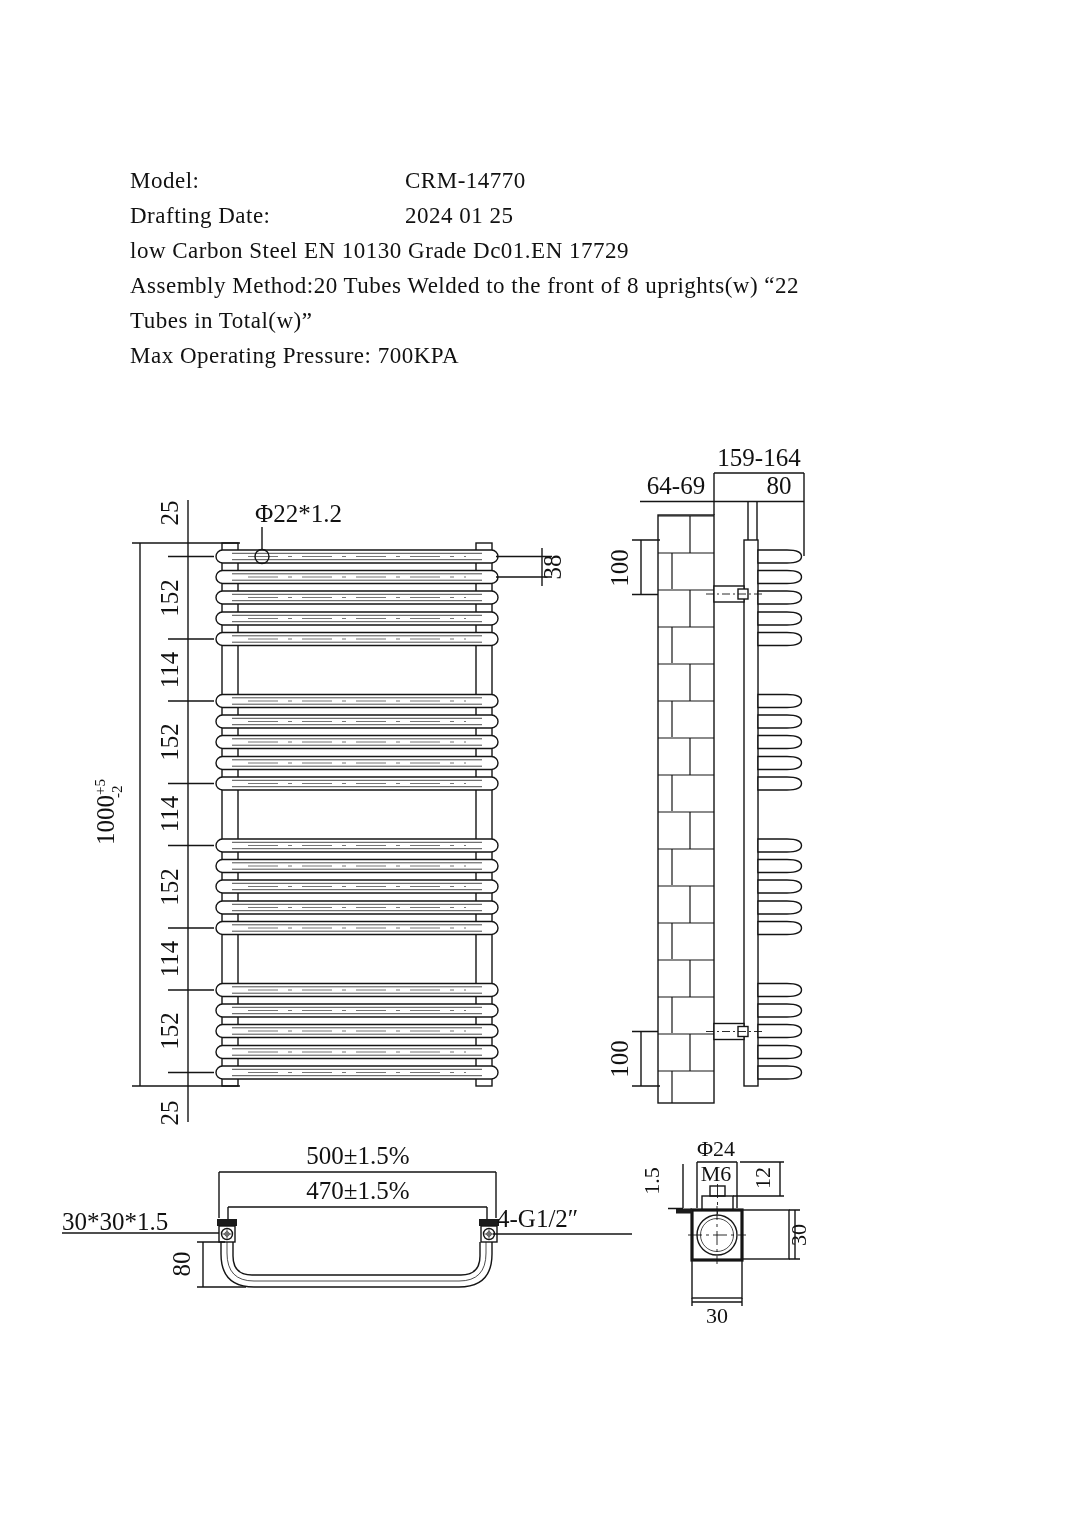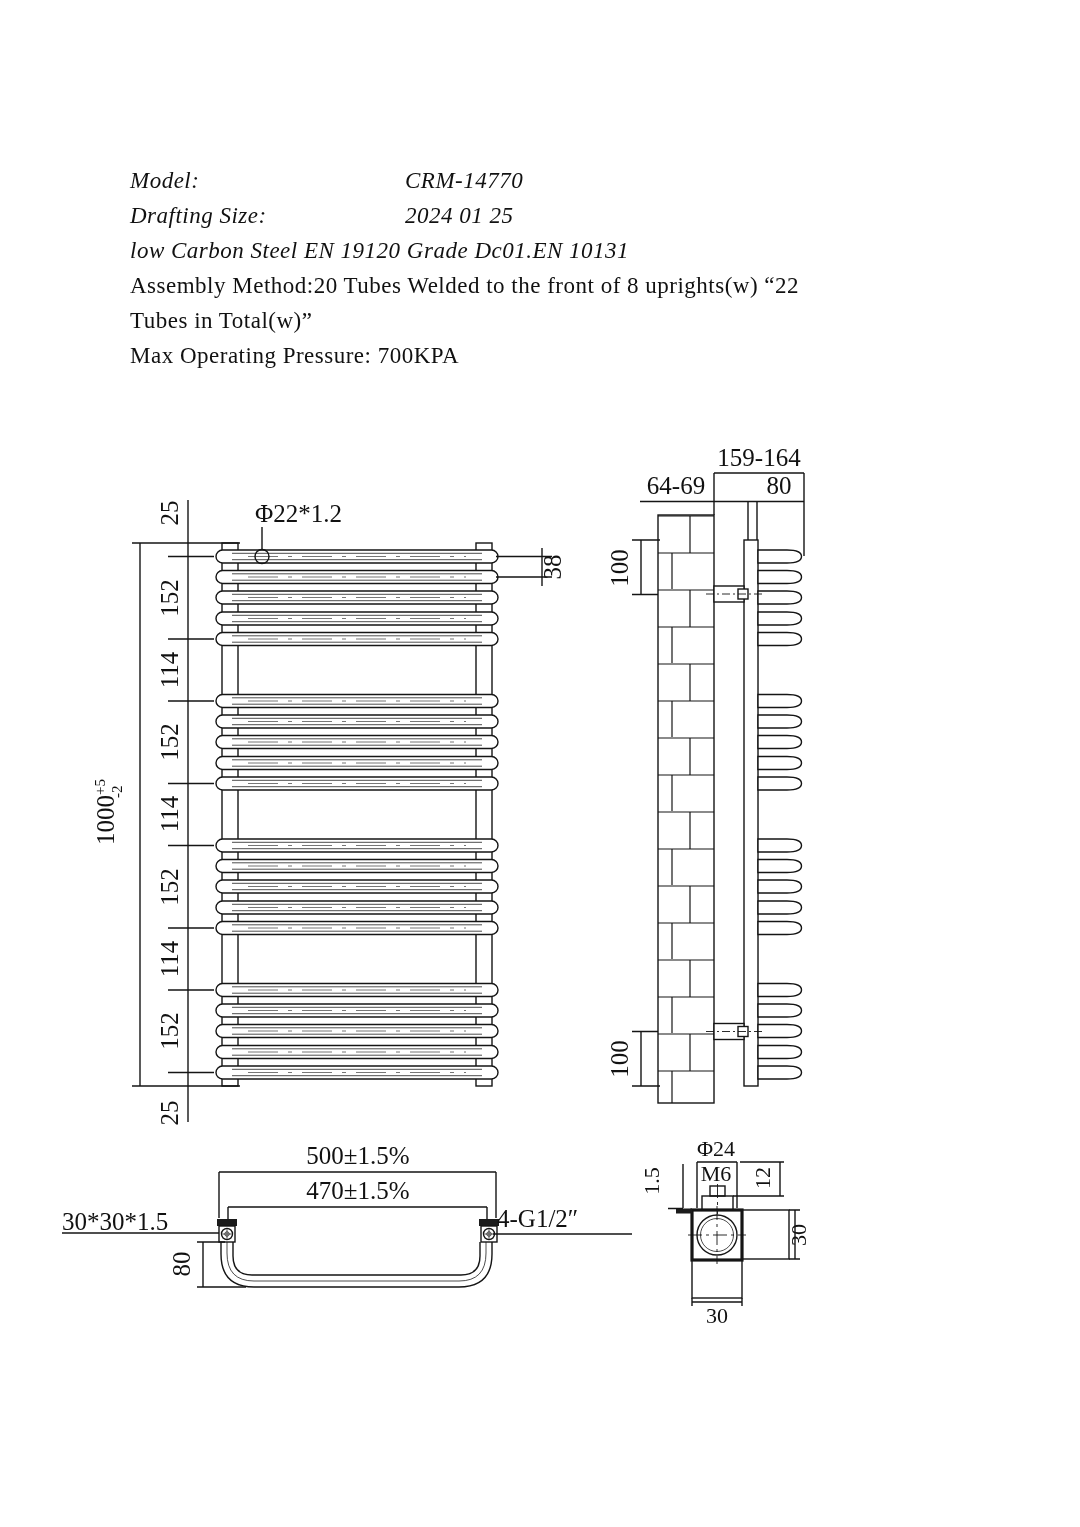--- a/index.html
+++ b/index.html
@@ -1,21 +1,21 @@
 <!DOCTYPE html>
 <html><head>
 <meta charset="utf-8">
 <style>
   html,body{margin:0;padding:0;background:#ffffff;}
   #page{position:relative;width:1080px;height:1527px;background:#fff;overflow:hidden;
         font-family:"Liberation Serif","DejaVu Serif",serif;color:#111;}
   
   #spec{position:absolute;left:130px;top:163px;width:880px;font-size:23px;line-height:35px;
         letter-spacing:.5px;white-space:nowrap;}
-  .hrow{display:flex;font-style:italic;}
+  .hrow{display:flex;}
   .hlabel{display:inline-block;width:275px;}
   
   svg{position:absolute;left:0;top:0;}
   .ln{stroke:#151515;stroke-width:1.4;fill:none;}
   .thin{stroke:#151515;stroke-width:.9;fill:none;opacity:.85;}
   .shape{fill:#ffffff;stroke:#151515;stroke-width:1.4;}
   .thick{stroke:#151515;stroke-width:3.2;fill:none;}
   .fillk{fill:#1b1b1b;stroke:none;}
   .dashdot{stroke-dasharray:30 10 4 10;opacity:.65;}
   .cdash{stroke-dasharray:14 4 3 4;stroke-width:.9;}
@@ -29,25 +29,25 @@
 <body>
 
 <div id="page">
 
   <div id="spec">
     <div class="hrow">
       <span class="hlabel">Model:</span>
       <span class="hval">CRM-14770</span>
     </div>
     <div class="hrow">
-      <span class="hlabel">Drafting Size:</span>
+      <span class="hlabel">Drafting Date:</span>
       <span class="hval">2024 01 25</span>
     </div>
     <div class="hrow">
-      <span class="hval">low Carbon Steel EN 19120 Grade Dc01.EN 10131</span>
+      <span class="hval">low Carbon Steel EN 10130 Grade Dc01.EN 17729</span>
     </div>
     <div>Assembly Method:20 Tubes Welded to the front of 8 uprights(w) “22</div>
     <div>Tubes in Total(w)”</div>
     <div>Max Operating Pressure: 700KPA</div>
   </div>
 
   <svg width="1080" height="1527" viewBox="0 0 1080 1527">
     <defs>
       <g id="tubeF">
         <rect x="216" y="-6.5" width="282" height="13" rx="6.5" class="shape"></rect>

